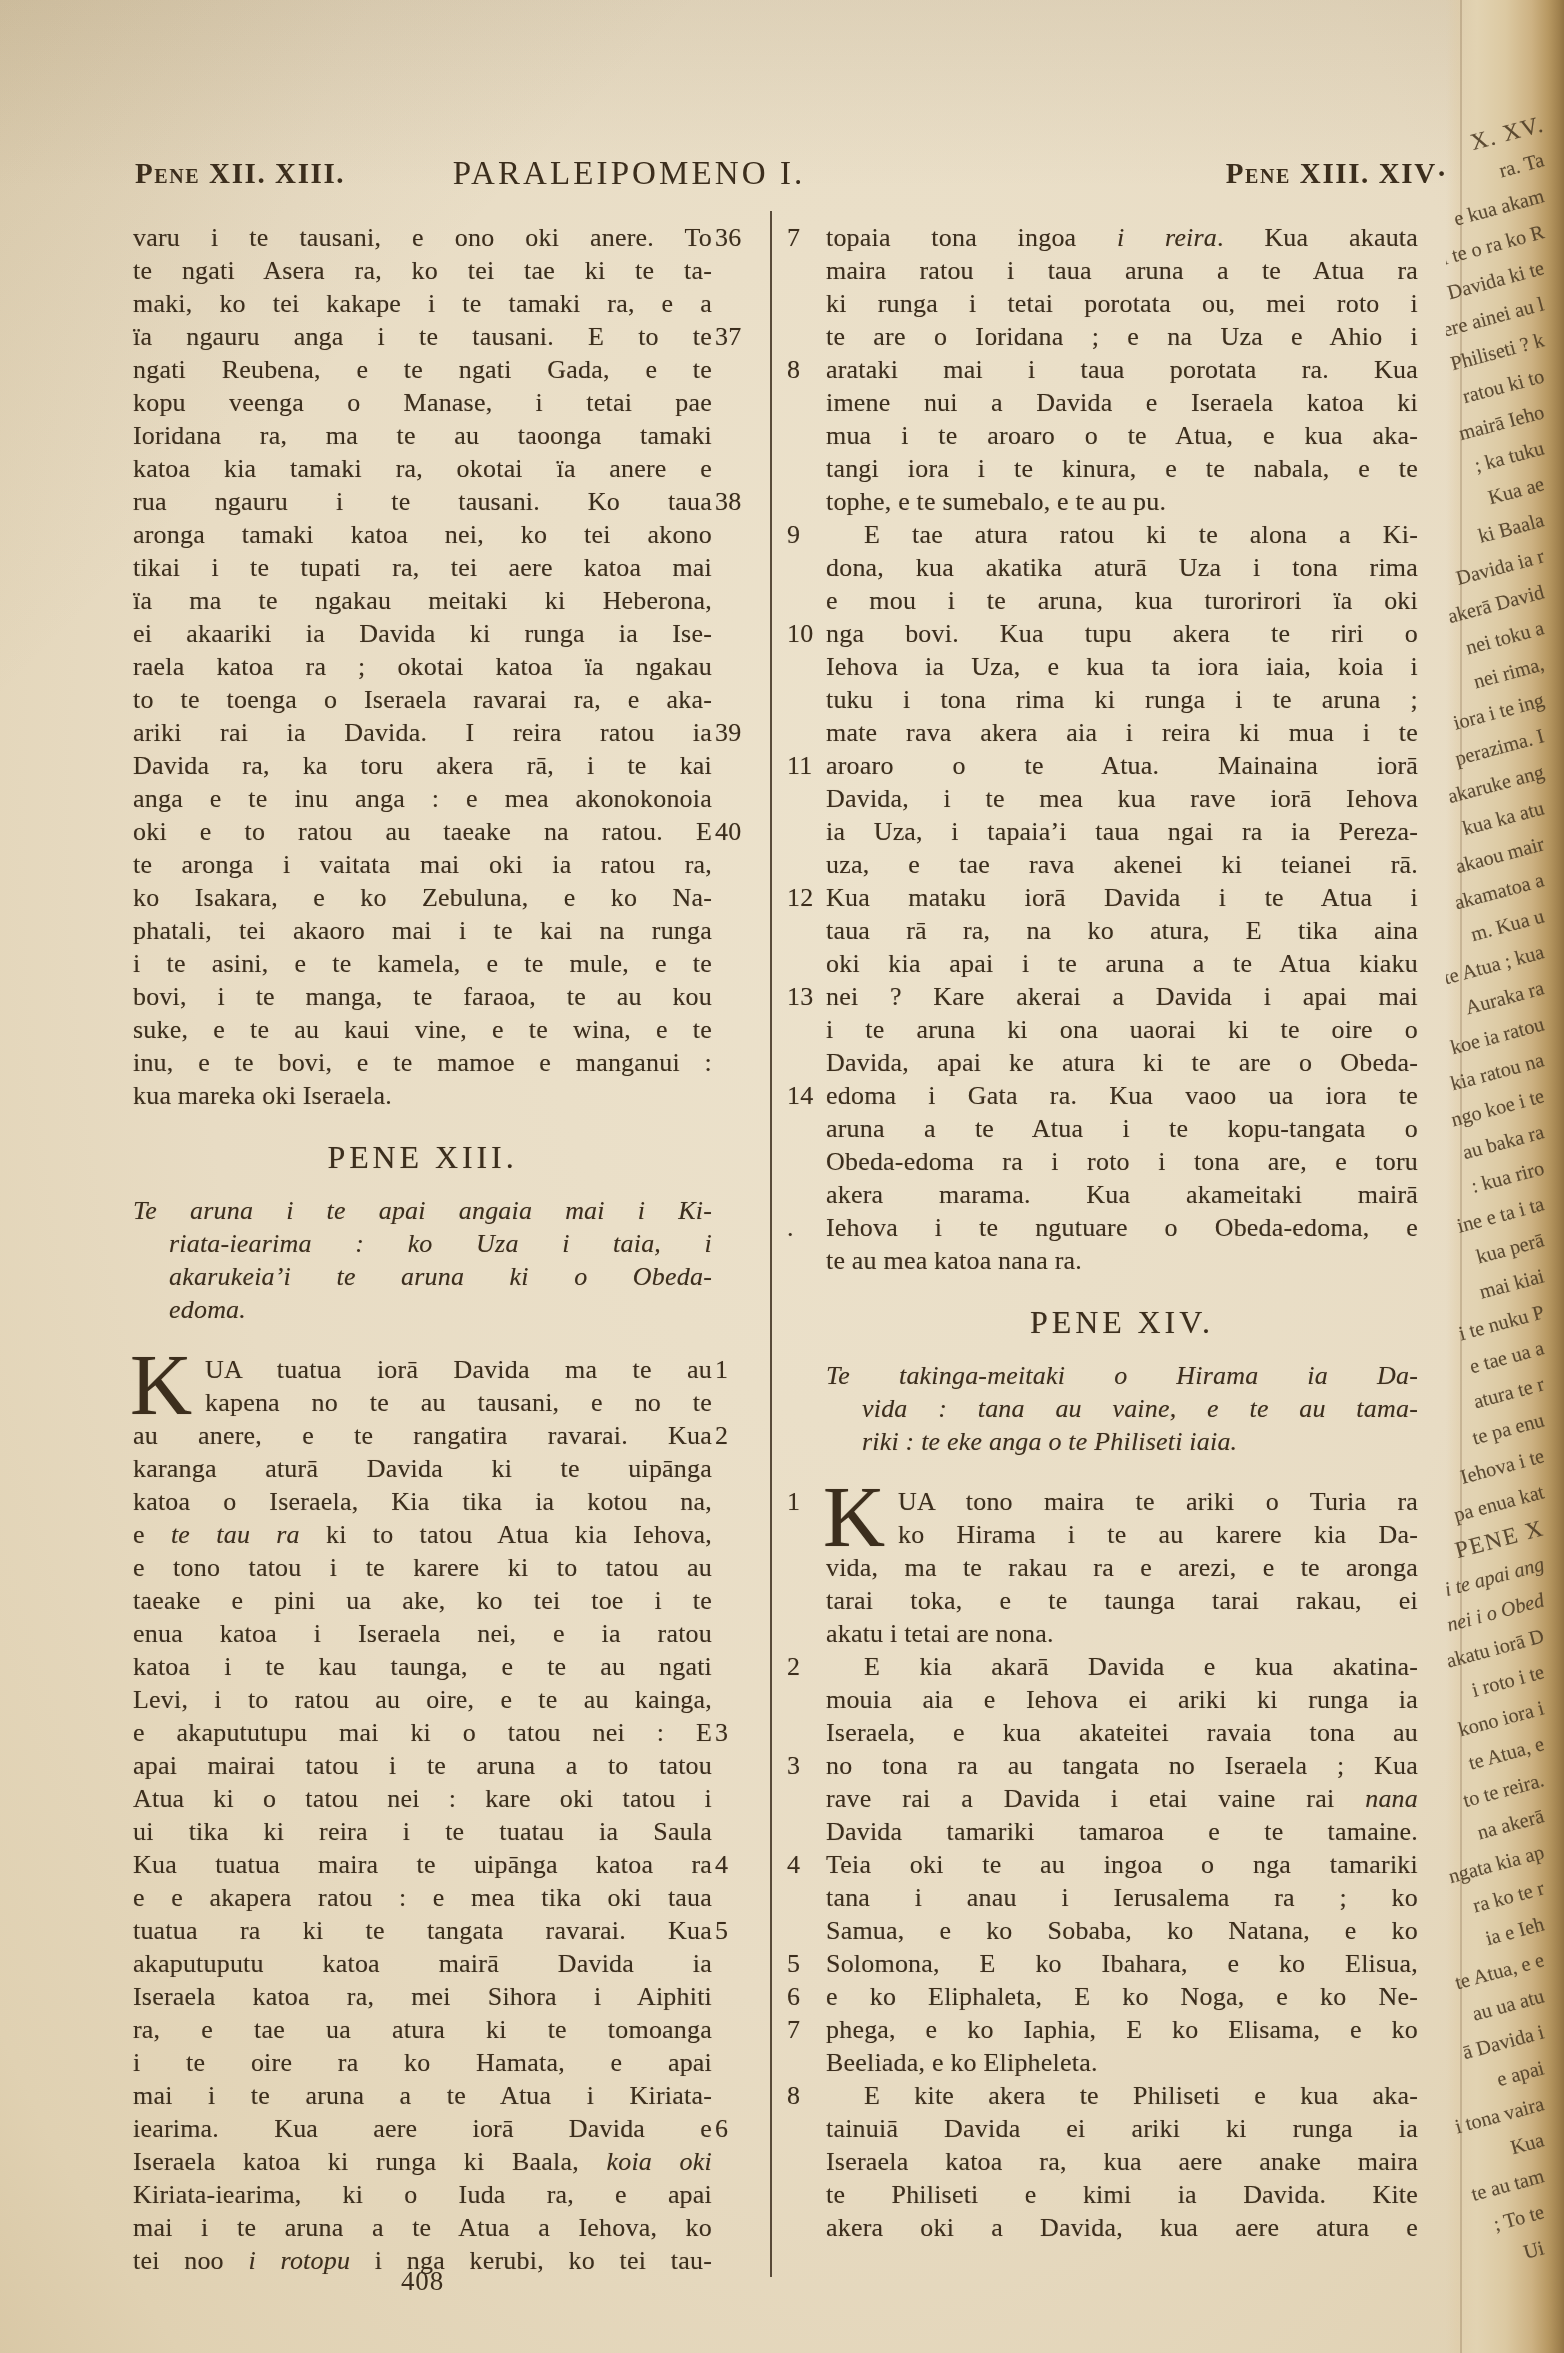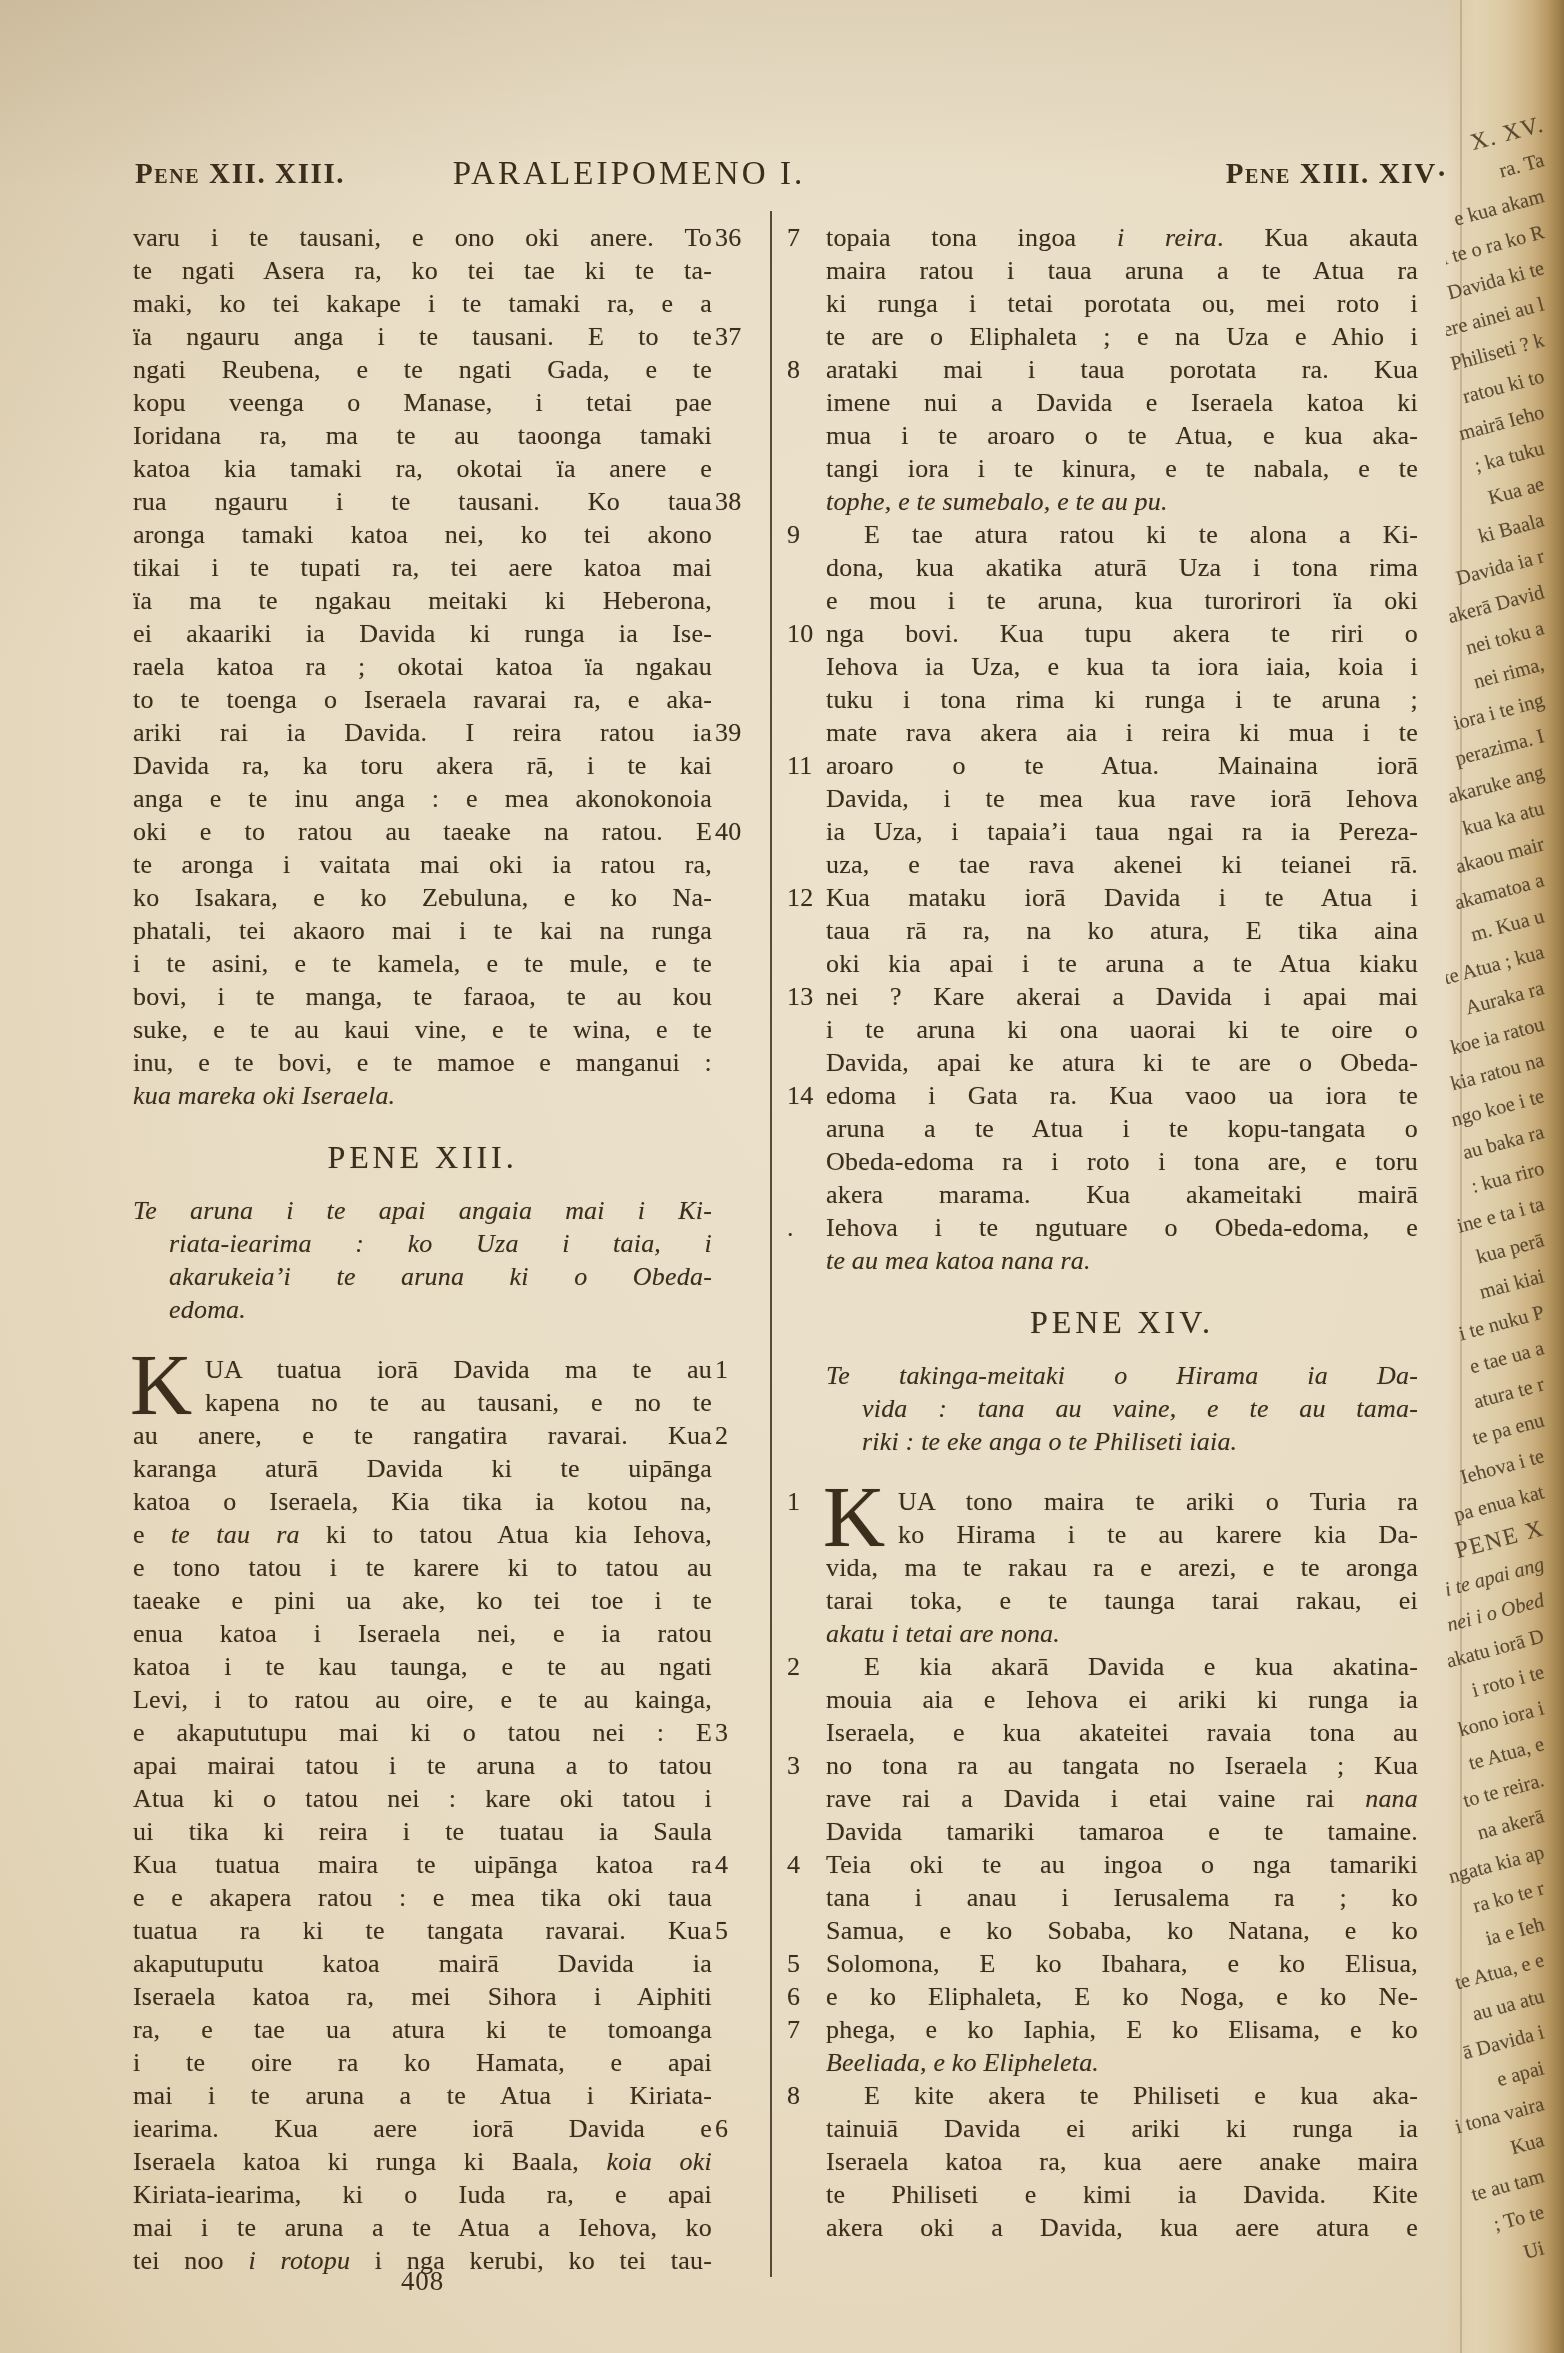--- a/index.html
+++ b/index.html
@@ -26,21 +26,21 @@
   .col{position:absolute;top:221px;}
   #col-left{left:133px;width:579px;}
   #col-right{left:826px;width:592px;}
   .line{
     position:relative;height:33px;line-height:33px;font-size:26px;
     letter-spacing:0.2px;
     text-align:justify;text-align-last:justify;text-justify:inter-word;
     text-shadow:0 0 0.8px rgba(62,47,29,.35);
     white-space:normal;overflow:visible;
   }
-  .line.end{text-align-last:left;font-style:italic;}
+  .line.end{text-align-last:left;}
   .line.ind{padding-left:38px;}
   .line.summary{font-style:italic;}
   .line.sind{padding-left:36px;}
   .line.dropline{padding-left:72px;margin-top:27px;}
   .line.dropline2{padding-left:72px;}
   .it{font-style:italic;}
   .dropcap{
     position:absolute;left:-3.1px;top:-3.1px;
     font-size:86px;line-height:70px;font-style:normal;
     text-shadow:0 0 0.8px rgba(62,47,29,.5);
@@ -160,21 +160,21 @@
       <div class="line"><span>mai i te aruna a te Atua a Iehova, ko</span></div>
       <div class="line"><span>tei noo </span><span class="it">i rotopu</span><span> i nga kerubi, ko tei tau-</span></div>
     </div>
 
   <div id="divider"></div>
 
   <div id="col-right" class="col col-right">
       <div class="line"><span>topaia tona ingoa </span><span class="it">i reira</span><span>.   Kua akauta</span><span class="vnum">7</span></div>
       <div class="line"><span>maira ratou i taua aruna a te Atua ra</span></div>
       <div class="line"><span>ki runga i tetai porotata ou, mei roto i</span></div>
-      <div class="line"><span>te are o Eliphaleta ;  e na Uza e Ahio i</span></div>
+      <div class="line"><span>te are o Ioridana ;  e na Uza e Ahio i</span></div>
       <div class="line"><span>arataki mai i taua porotata ra.  Kua</span><span class="vnum">8</span></div>
       <div class="line"><span>imene nui a Davida e Iseraela katoa ki</span></div>
       <div class="line"><span>mua i te aroaro o te Atua,  e kua aka-</span></div>
       <div class="line"><span>tangi iora i te kinura,  e te nabala, e te</span></div>
       <div class="line end"><span>tophe, e te sumebalo, e te au pu.</span></div>
       <div class="line ind"><span>E tae atura ratou ki te alona a Ki-</span><span class="vnum">9</span></div>
       <div class="line"><span>dona, kua akatika aturā Uza i tona rima</span></div>
       <div class="line"><span>e mou i te aruna, kua turorirori ïa oki</span></div>
       <div class="line"><span>nga bovi.  Kua tupu akera te riri o</span><span class="vnum">10</span></div>
       <div class="line"><span>Iehova ia Uza, e kua ta iora iaia, koia i</span></div>

